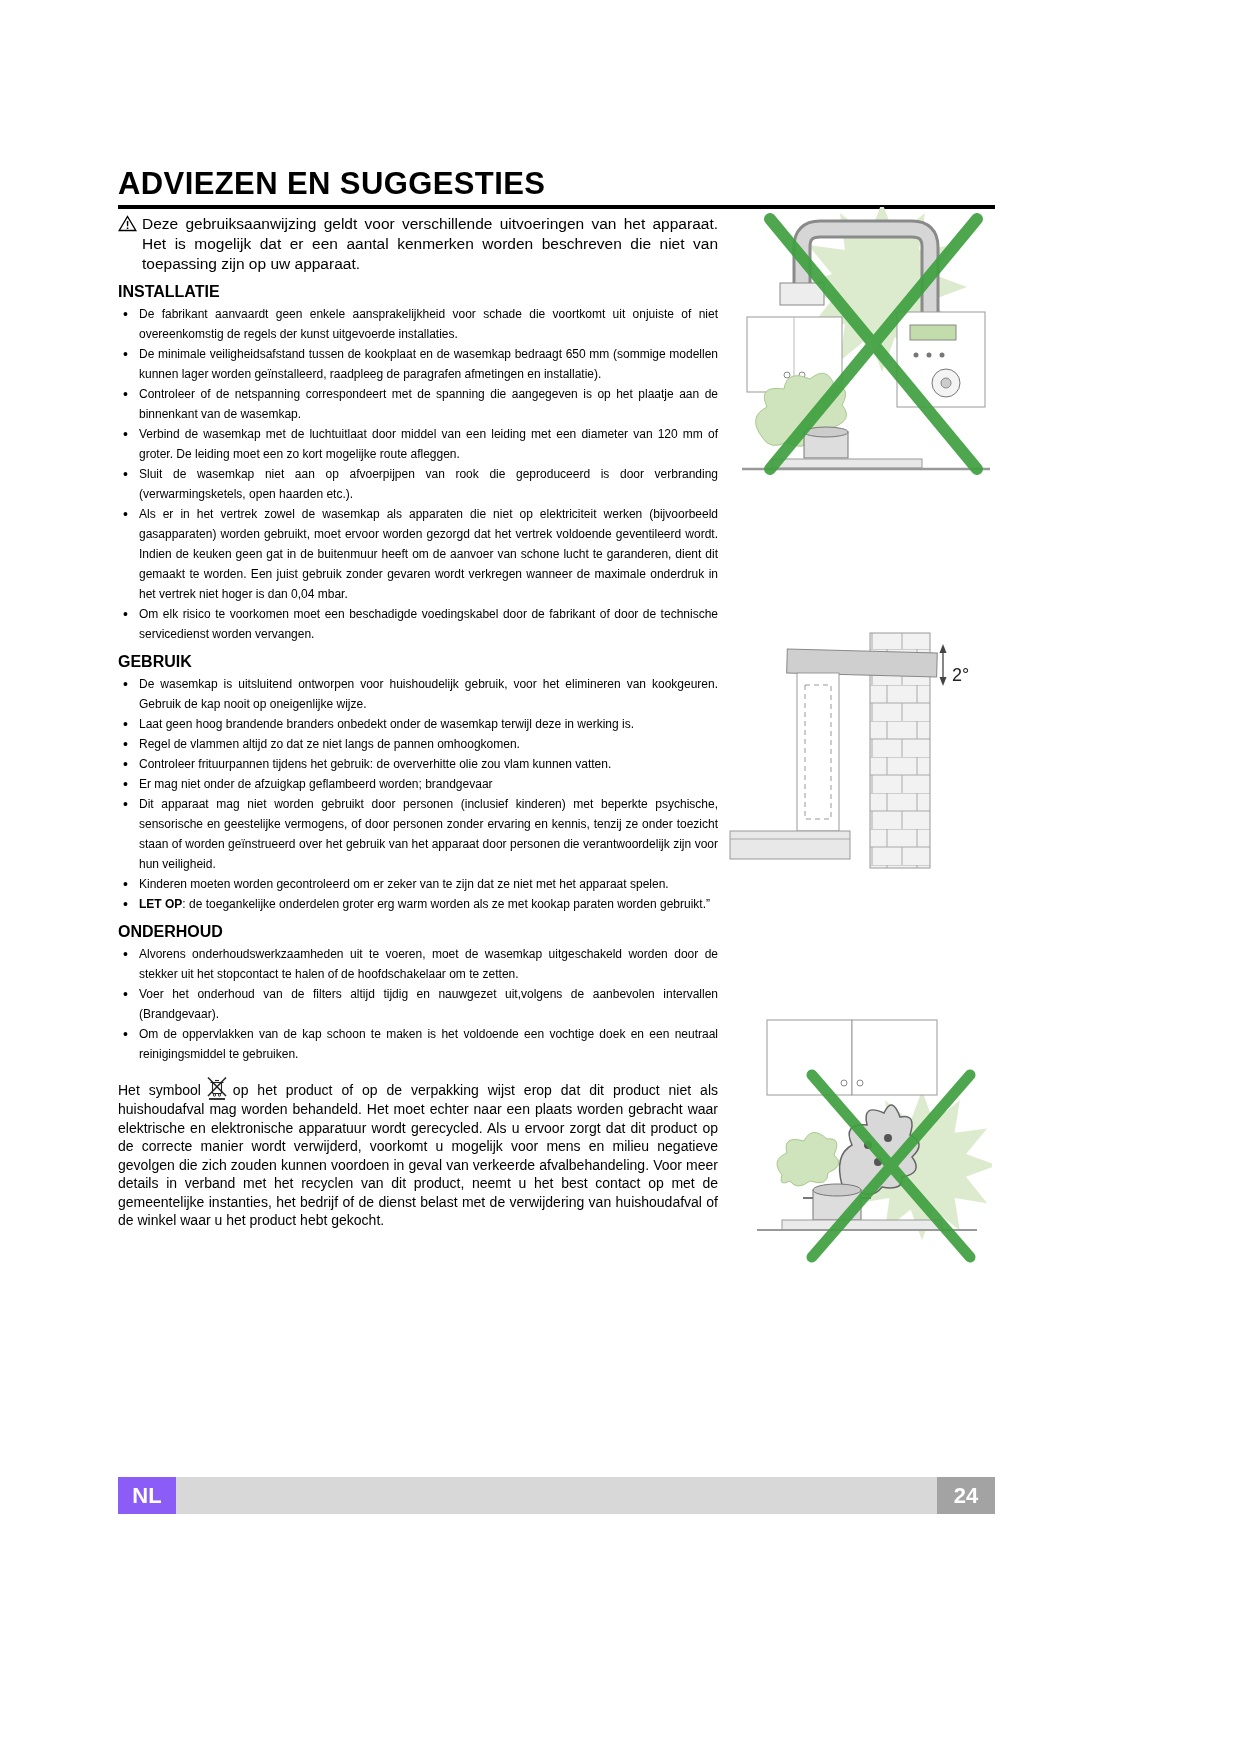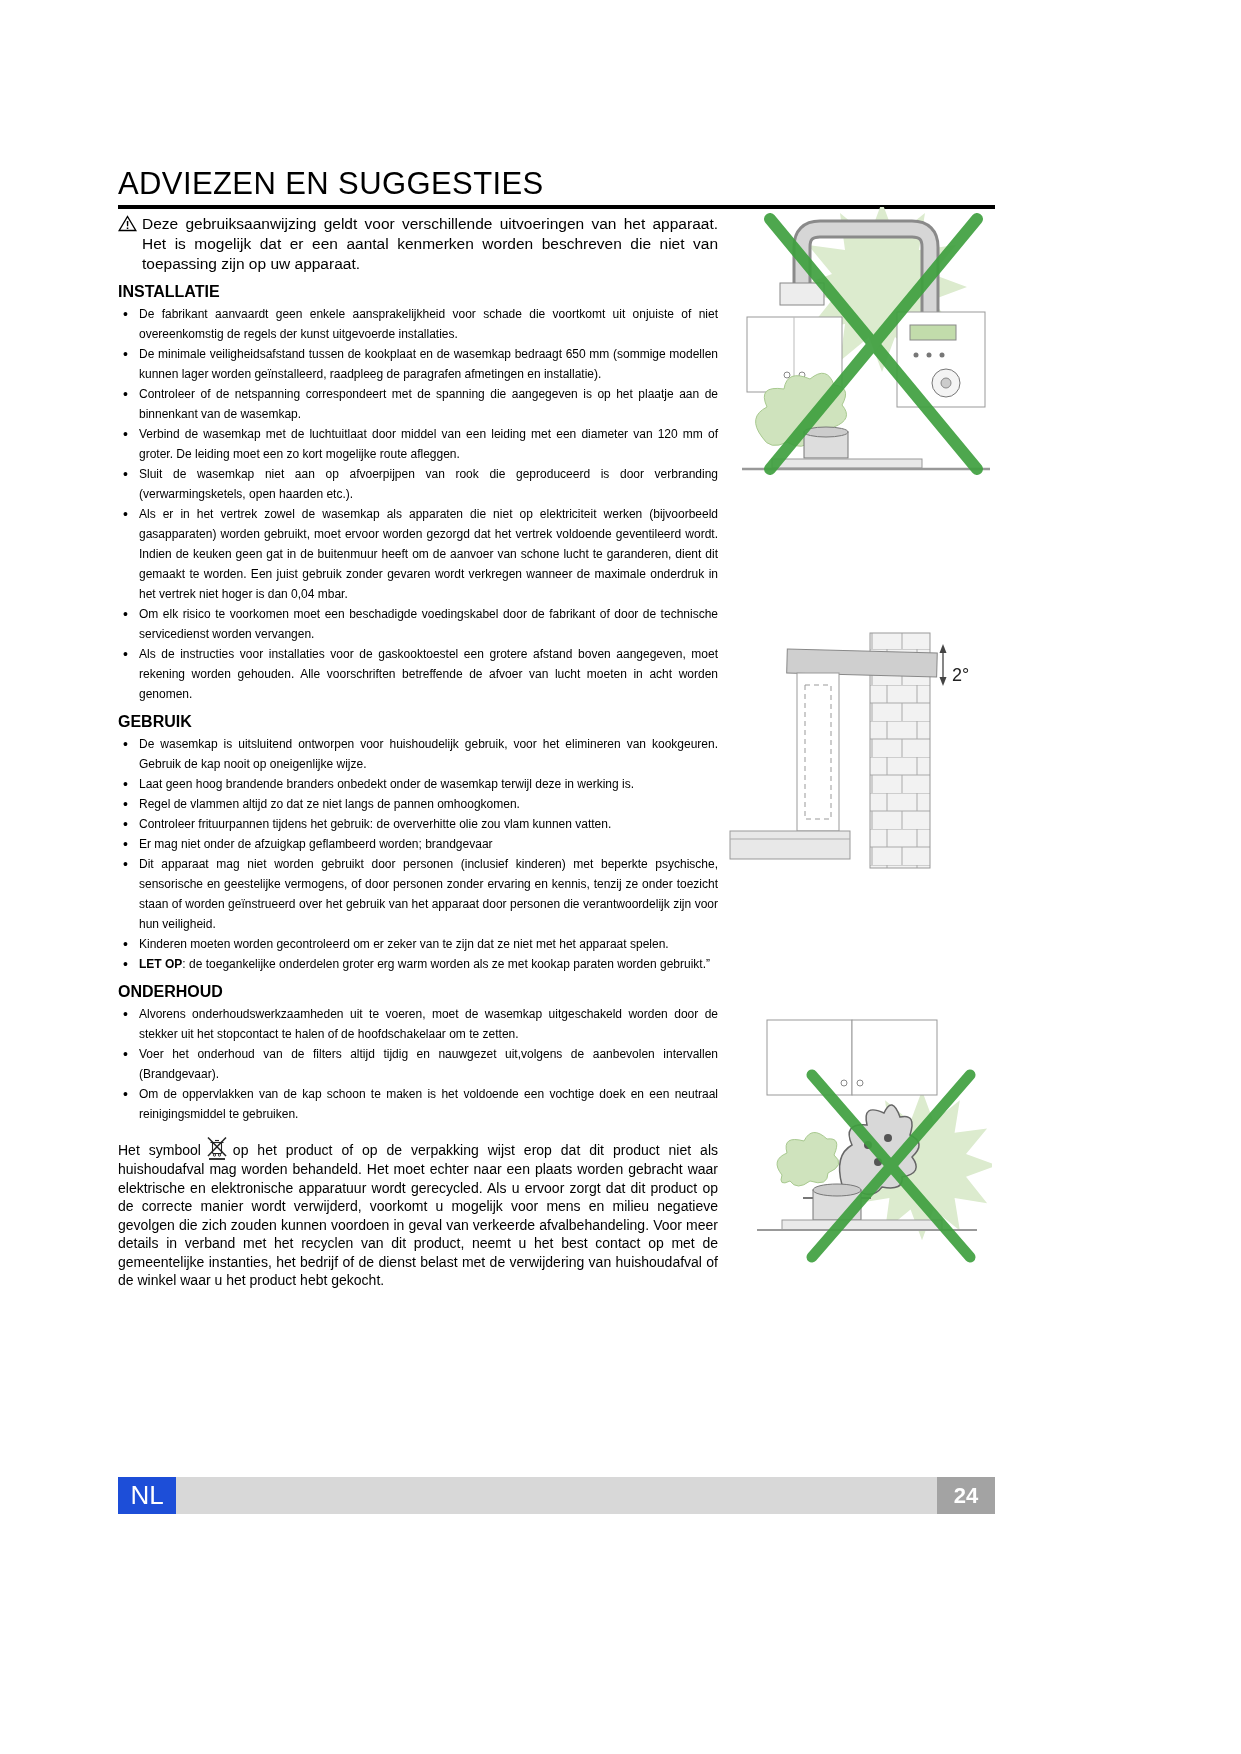--- a/index.html
+++ b/index.html
@@ -1,20 +1,20 @@
 <!DOCTYPE html>
 <html><head>
 <meta charset="utf-8">
 <style>
   * { margin:0; padding:0; box-sizing:border-box; }
   html,body { background:#ffffff; }
   body { font-family:"Liberation Sans", sans-serif; color:#000; }
   .page { position:relative; width:1241px; height:1754px; background:#fff; overflow:hidden; }
 
-  .page-title { position:absolute; left:118px; top:166px; font-size:31px; font-weight:normal; letter-spacing:0.4px; }
+  .page-title { position:absolute; left:118px; top:166px; font-size:31px; font-weight:bold; letter-spacing:0.4px; }
   .title-rule { position:absolute; left:118px; top:205px; width:877px; height:4px; background:#000; }
 
   .text-col { position:absolute; left:118px; top:214px; width:600px; }
 
   .intro { position:relative; padding-left:24px; font-size:15.5px; line-height:20px; text-align:justify; }
   .warn-icon { position:absolute; left:0px; top:1px; width:19px; height:17px; }
 
   h2.sec { font-size:16px; font-weight:bold; margin-top:9px; margin-bottom:3px; }
 
   ul.blist { list-style:none; }
@@ -25,21 +25,21 @@
   .footer-note { margin-top:12px; font-size:14px; line-height:18.5px; text-align:justify; }
   .bin-icon { display:inline-block; vertical-align:-5px; margin:0 5px; }
 
   .fig-col { position:absolute; left:722px; top:205px; width:310px; height:1120px; }
   .fig { position:absolute; }
   .fig1 { top:2px; left:10px; }
   .fig2 { top:408px; left:0px; }
   .fig3 { top:800px; left:20px; }
 
   .bottom-bar { position:absolute; left:118px; top:1477px; width:877px; height:37px; display:flex; }
-  .lang-box { width:58px; background:#1d4ed8; color:#fff; font-size:26px; font-weight:normal;
+  .lang-box { width:58px; background:#8b5cf6; color:#fff; font-size:22px; font-weight:bold;
               display:flex; align-items:center; justify-content:center; }
   .bar-fill { flex:1; background:#d8d8d8; }
   .pagenum-box { width:58px; background:#a3a3a3; color:#fff; font-size:22px; font-weight:bold;
                  display:flex; align-items:center; justify-content:center; }
 </style>
 </head>
 <body>
 
 <div class="page">
 
@@ -58,21 +58,20 @@
 
     <h2 class="sec">INSTALLATIE</h2>
     <ul class="blist">
       <li>De fabrikant aanvaardt geen enkele aansprakelijkheid voor schade die voortkomt uit onjuiste of niet overeenkomstig de regels der kunst uitgevoerde installaties.</li>
       <li>De minimale veiligheidsafstand tussen de kookplaat en de wasemkap bedraagt 650 mm (sommige modellen kunnen lager worden geïnstalleerd, raadpleeg de paragrafen afmetingen en installatie).</li>
       <li>Controleer of de netspanning correspondeert met de spanning die aangegeven is op het plaatje aan de binnenkant van de wasemkap.</li>
       <li>Verbind de wasemkap met de luchtuitlaat door middel van een leiding met een diameter van 120 mm of groter. De leiding moet een zo kort mogelijke route afleggen.</li>
       <li>Sluit de wasemkap niet aan op afvoerpijpen van rook die geproduceerd is door verbranding (verwarmingsketels, open haarden etc.).</li>
       <li>Als er in het vertrek zowel de wasemkap als apparaten die niet op elektriciteit werken (bijvoorbeeld gasapparaten) worden gebruikt, moet ervoor worden gezorgd dat het vertrek voldoende geventileerd wordt. Indien de keuken geen gat in de buitenmuur heeft om de aanvoer van schone lucht te garanderen, dient dit gemaakt te worden. Een juist gebruik zonder gevaren wordt verkregen wanneer de maximale onderdruk in het vertrek niet hoger is dan 0,04 mbar.</li>
       <li>Om elk risico te voorkomen moet een beschadigde voedingskabel door de fabrikant of door de technische servicedienst worden vervangen.</li>
-      <li>Als de instructies voor installaties voor de gaskooktoestel een grotere afstand boven aangegeven, moet rekening worden gehouden. Alle voorschriften betreffende de afvoer van lucht moeten in acht worden genomen.</li>
     </ul>
 
     <h2 class="sec">GEBRUIK</h2>
     <ul class="blist">
       <li>De wasemkap is uitsluitend ontworpen voor huishoudelijk gebruik, voor het elimineren van kookgeuren. Gebruik de kap nooit op oneigenlijke wijze.</li>
       <li>Laat geen hoog brandende branders onbedekt onder de wasemkap terwijl deze in werking is.</li>
       <li>Regel de vlammen altijd zo dat ze niet langs de pannen omhoogkomen.</li>
       <li>Controleer frituurpannen tijdens het gebruik: de oververhitte olie zou vlam kunnen vatten.</li>
       <li>Er mag niet onder de afzuigkap geflambeerd worden; brandgevaar</li>
       <li>Dit apparaat mag niet worden gebruikt door personen (inclusief kinderen) met beperkte psychische, sensorische en geestelijke vermogens, of door personen zonder ervaring en kennis, tenzij ze onder toezicht staan of worden geïnstrueerd over het gebruik van het apparaat door personen die verantwoordelijk zijn voor hun veiligheid.</li>

